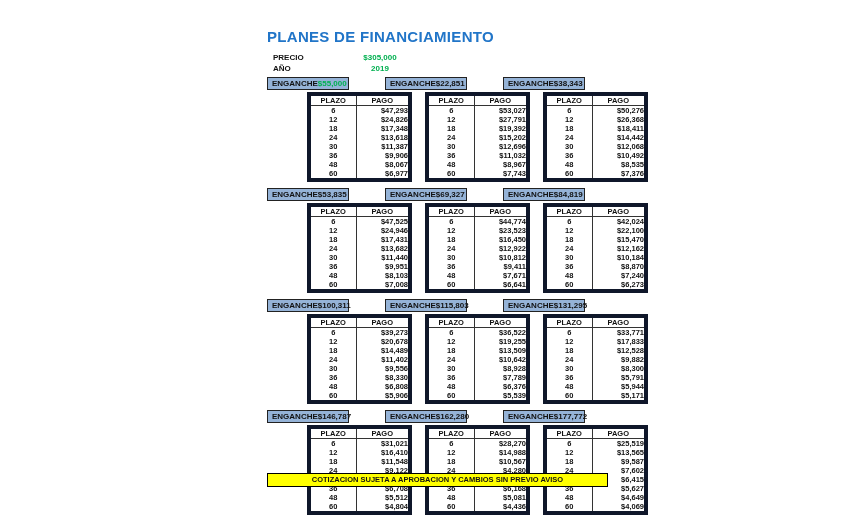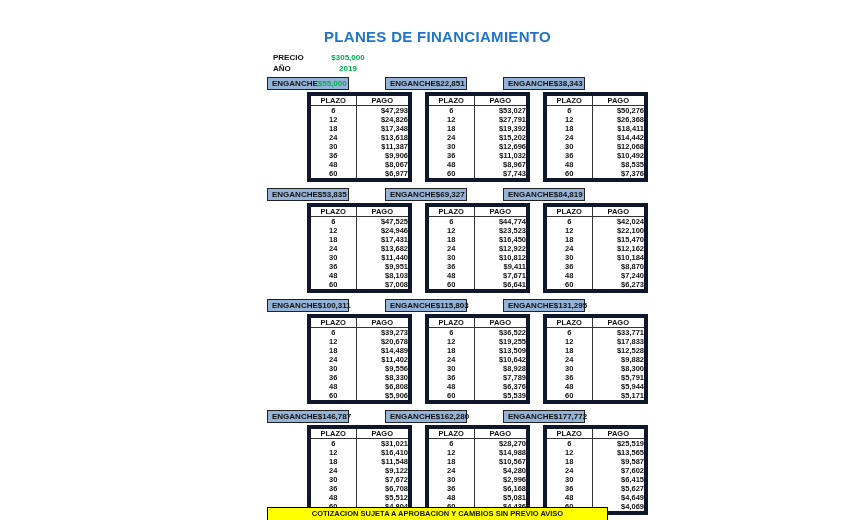--- a/index.html
+++ b/index.html
@@ -6,27 +6,27 @@
   html, body {
     width: 868px; height: 520px;
     background: #ffffff;
     font-family: "Liberation Sans", sans-serif;
     overflow: hidden;
   }
   .page { position: relative; width: 868px; height: 520px; background: #fff; }
 
   .title {
     position: absolute; left: 267px; top: 28px; width: 341px;
-    text-align: center;
+    text-align: left;
     font-size: 15px; font-weight: bold; letter-spacing: 0.3px;
     color: var(--title-blue, #2175C8);
   }
 
   .info-block { position: absolute; left: 273px; top: 52px; font-size: 8px; font-weight: bold; }
-  .info-row { display: flex; height: 11px; line-height: 11px; }
+  .info-row { display: flex; height: 11px; line-height: 11px; gap: 32px; }
   .info-label { width: 52px; color: #111; }
   .info-value { width: 46px; text-align: center; color: var(--value-green, #00B050); }
 
   .grid {
     position: absolute; left: 267px; top: 77px; width: 341px;
     display: grid;
     grid-template-columns: repeat(3, 105px);
     column-gap: 13px; row-gap: 6px;
   }
 
@@ -51,21 +51,21 @@
     height: 10px; border-bottom: 1px solid #333;
     font-size: 7.5px; text-align: center; padding: 0;
   }
   table.plan-table th:first-child,
   table.plan-table td:first-child { border-right: 1px solid #333; width: 47px; }
   table.plan-table td { height: 9px; padding: 0; line-height: 9px; }
   td.plazo-cell { text-align: center; }
   td.pago-cell  { text-align: right; padding-right: 3px; }
 
   .banner {
-    position: absolute; left: 267px; top: 507px; width: 341px; height: 14px;
+    position: absolute; left: 267px; top: 473px; width: 341px; height: 14px;
     background: var(--banner-yellow, #FFFF00);
     border: 1px solid #000;
     text-align: center; line-height: 11px;
     font-size: 7.5px; font-weight: bold; color: #111;
   }
 </style>
 </head>
 <body>
 
 <div class="page">

